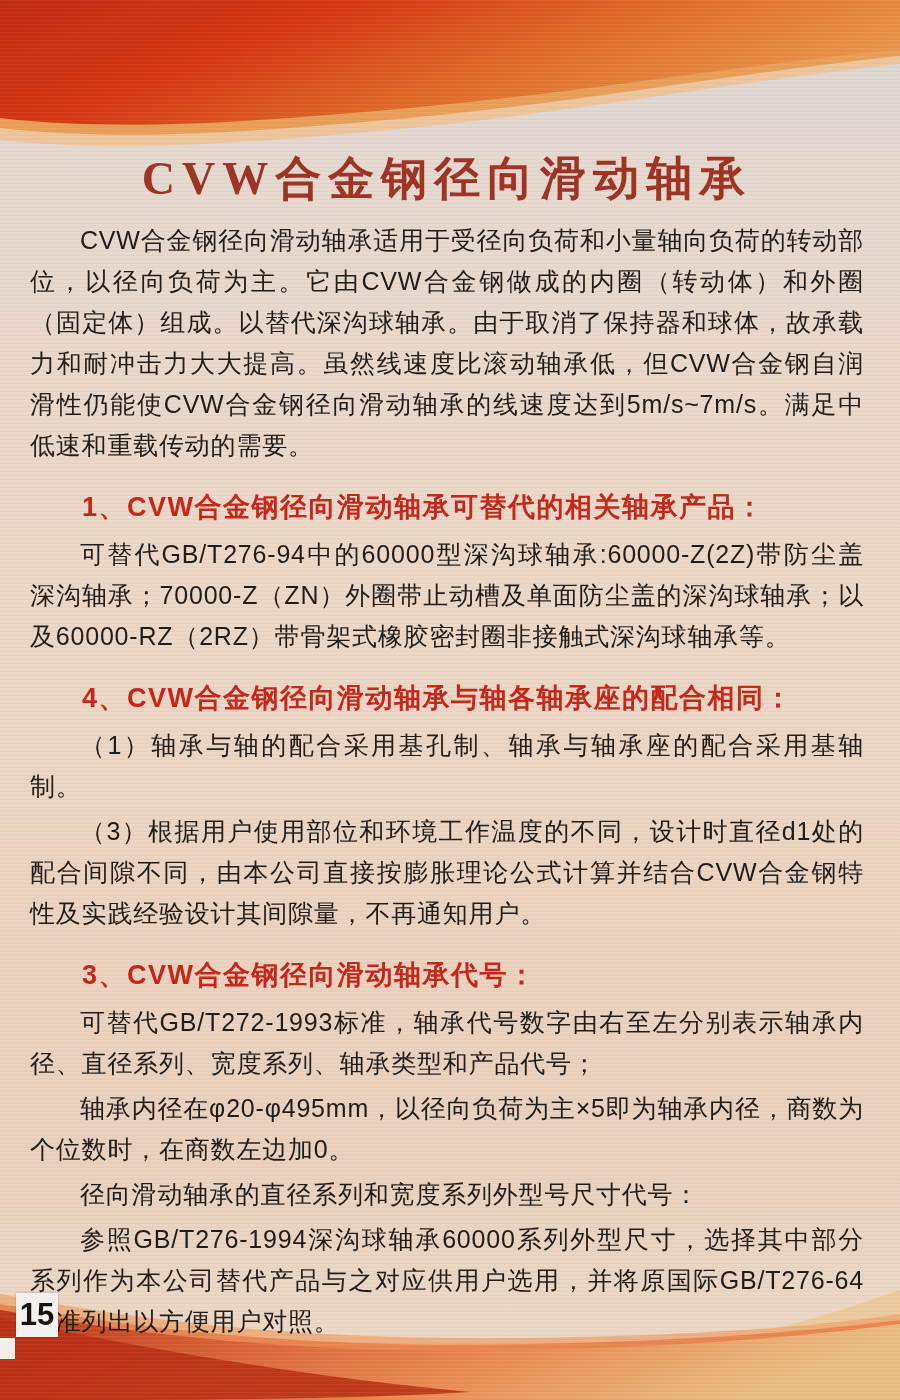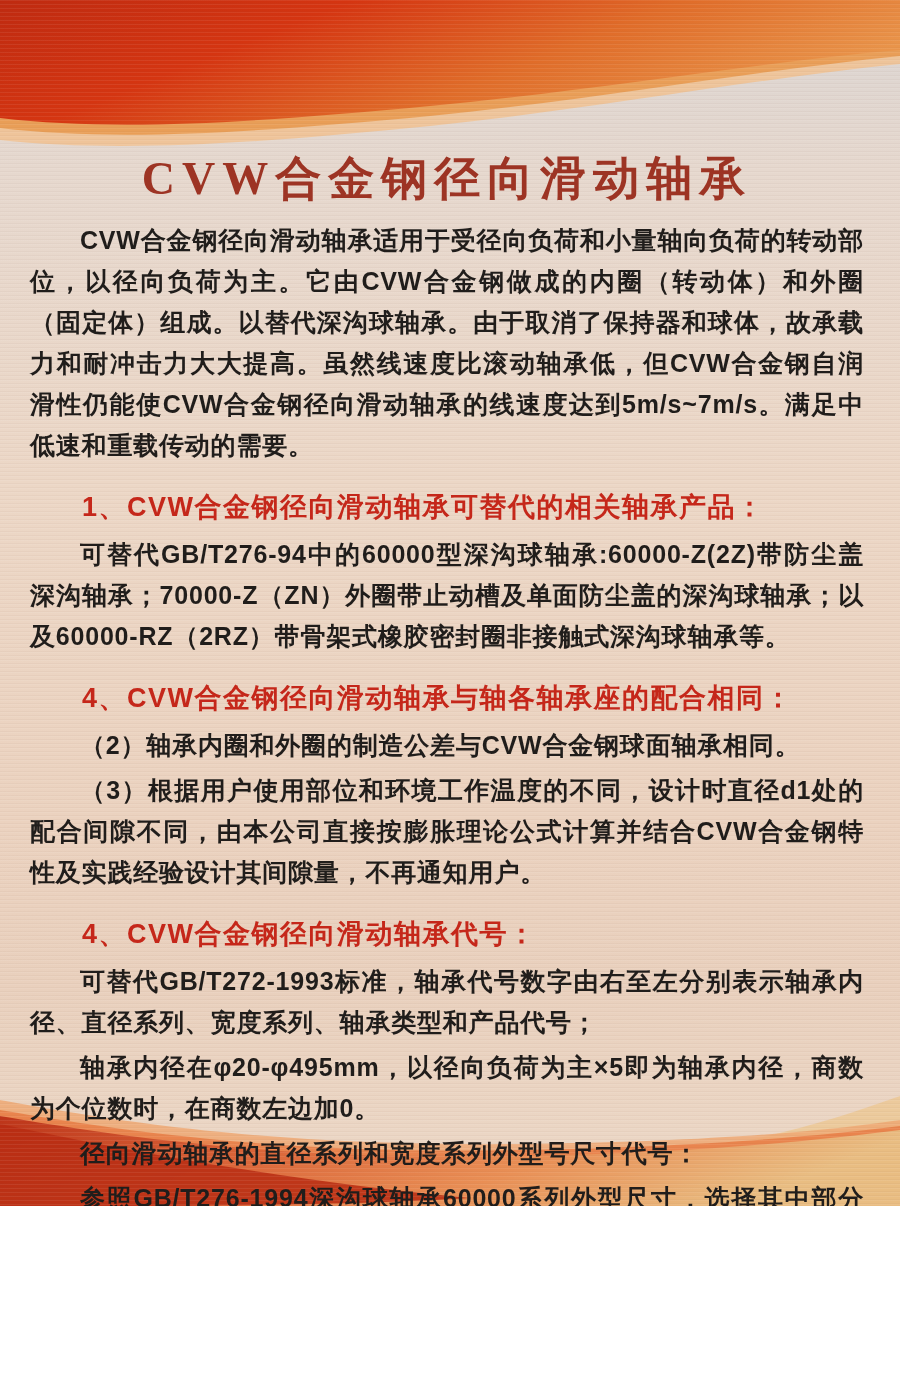--- a/index.html
+++ b/index.html
@@ -1,18 +1,18 @@
 <!DOCTYPE html>
 <html><head>
 <meta charset="utf-8">
 <style>
   html,body{margin:0;padding:0;}
   .page{
     position:relative;
-    width:900px;height:1206px;
+    width:900px;height:1400px;
     overflow:hidden;
     background:linear-gradient(180deg,
       #d9d4d2 0%, #e6d8ce 14%, #ecd7c6 40%,
       #ebd2bf 68%, #e9d0bd 82%, #ecd9c8 100%);
     font-family:"Liberation Sans", sans-serif;
   }
   
   .page::after{
     content:"";position:absolute;inset:0;pointer-events:none;
     background:repeating-linear-gradient(180deg,
@@ -32,21 +32,21 @@
     text-align:center;
     font-family:"Liberation Serif", serif;
     font-weight:bold;
     font-size:46px;line-height:62px;
     letter-spacing:7px;
     color:#9d3424;
   }
   .body-par{
     margin:0;
     font-size:25px;line-height:41px;
-    font-weight:bold;
+    font-weight:normal;
     letter-spacing:0.8px;
     color:#201d1b;
     text-align:justify;
     text-indent:2em;
   }
   .intro{margin-top:8px;}
   .section-heading{
     margin:22px 0 8px 52px;
     font-size:27px;line-height:38px;
     font-weight:bold;
@@ -105,24 +105,24 @@
   <div class="content">
 
     <h1 class="doc-title">CVW合金钢径向滑动轴承</h1>
 
     <p class="body-par intro">CVW合金钢径向滑动轴承适用于受径向负荷和小量轴向负荷的转动部位，以径向负荷为主。它由CVW合金钢做成的内圈（转动体）和外圈（固定体）组成。以替代深沟球轴承。由于取消了保持器和球体，故承载力和耐冲击力大大提高。虽然线速度比滚动轴承低，但CVW合金钢自润滑性仍能使CVW合金钢径向滑动轴承的线速度达到5m/s~7m/s。满足中低速和重载传动的需要。</p>
 
     <h2 class="section-heading">1、CVW合金钢径向滑动轴承可替代的相关轴承产品：</h2>
     <p class="body-par section-par">可替代GB/T276-94中的60000型深沟球轴承:60000-Z(2Z)带防尘盖深沟轴承；70000-Z（ZN）外圈带止动槽及单面防尘盖的深沟球轴承；以及60000-RZ（2RZ）带骨架式橡胶密封圈非接触式深沟球轴承等。</p>
 
     <h2 class="section-heading">4、CVW合金钢径向滑动轴承与轴各轴承座的配合相同：</h2>
-    <p class="body-par section-par">（2）轴承内圈和外圈的制造公差与CVW合金钢球面轴承相同。</p>
+    <p class="body-par section-par">（1）轴承与轴的配合采用基孔制、轴承与轴承座的配合采用基轴制。</p>
     <p class="body-par section-par">（3）根据用户使用部位和环境工作温度的不同，设计时直径d1处的配合间隙不同，由本公司直接按膨胀理论公式计算并结合CVW合金钢特性及实践经验设计其间隙量，不再通知用户。</p>
 
-    <h2 class="section-heading">4、CVW合金钢径向滑动轴承代号：</h2>
+    <h2 class="section-heading">3、CVW合金钢径向滑动轴承代号：</h2>
     <p class="body-par section-par">可替代GB/T272-1993标准，轴承代号数字由右至左分别表示轴承内径、直径系列、宽度系列、轴承类型和产品代号；</p>
     <p class="body-par section-par">轴承内径在φ20-φ495mm，以径向负荷为主×5即为轴承内径，商数为个位数时，在商数左边加0。</p>
     <p class="body-par section-par">径向滑动轴承的直径系列和宽度系列外型号尺寸代号：</p>
     <p class="body-par section-par">参照GB/T276-1994深沟球轴承60000系列外型尺寸，选择其中部分系列作为本公司替代产品与之对应供用户选用，并将原国际GB/T276-64标准列出以方便用户对照。</p>
   </div>
 
   <div class="pagenum-badge">15</div>
   <div class="pagenum-tab"></div>
 
 </div>

